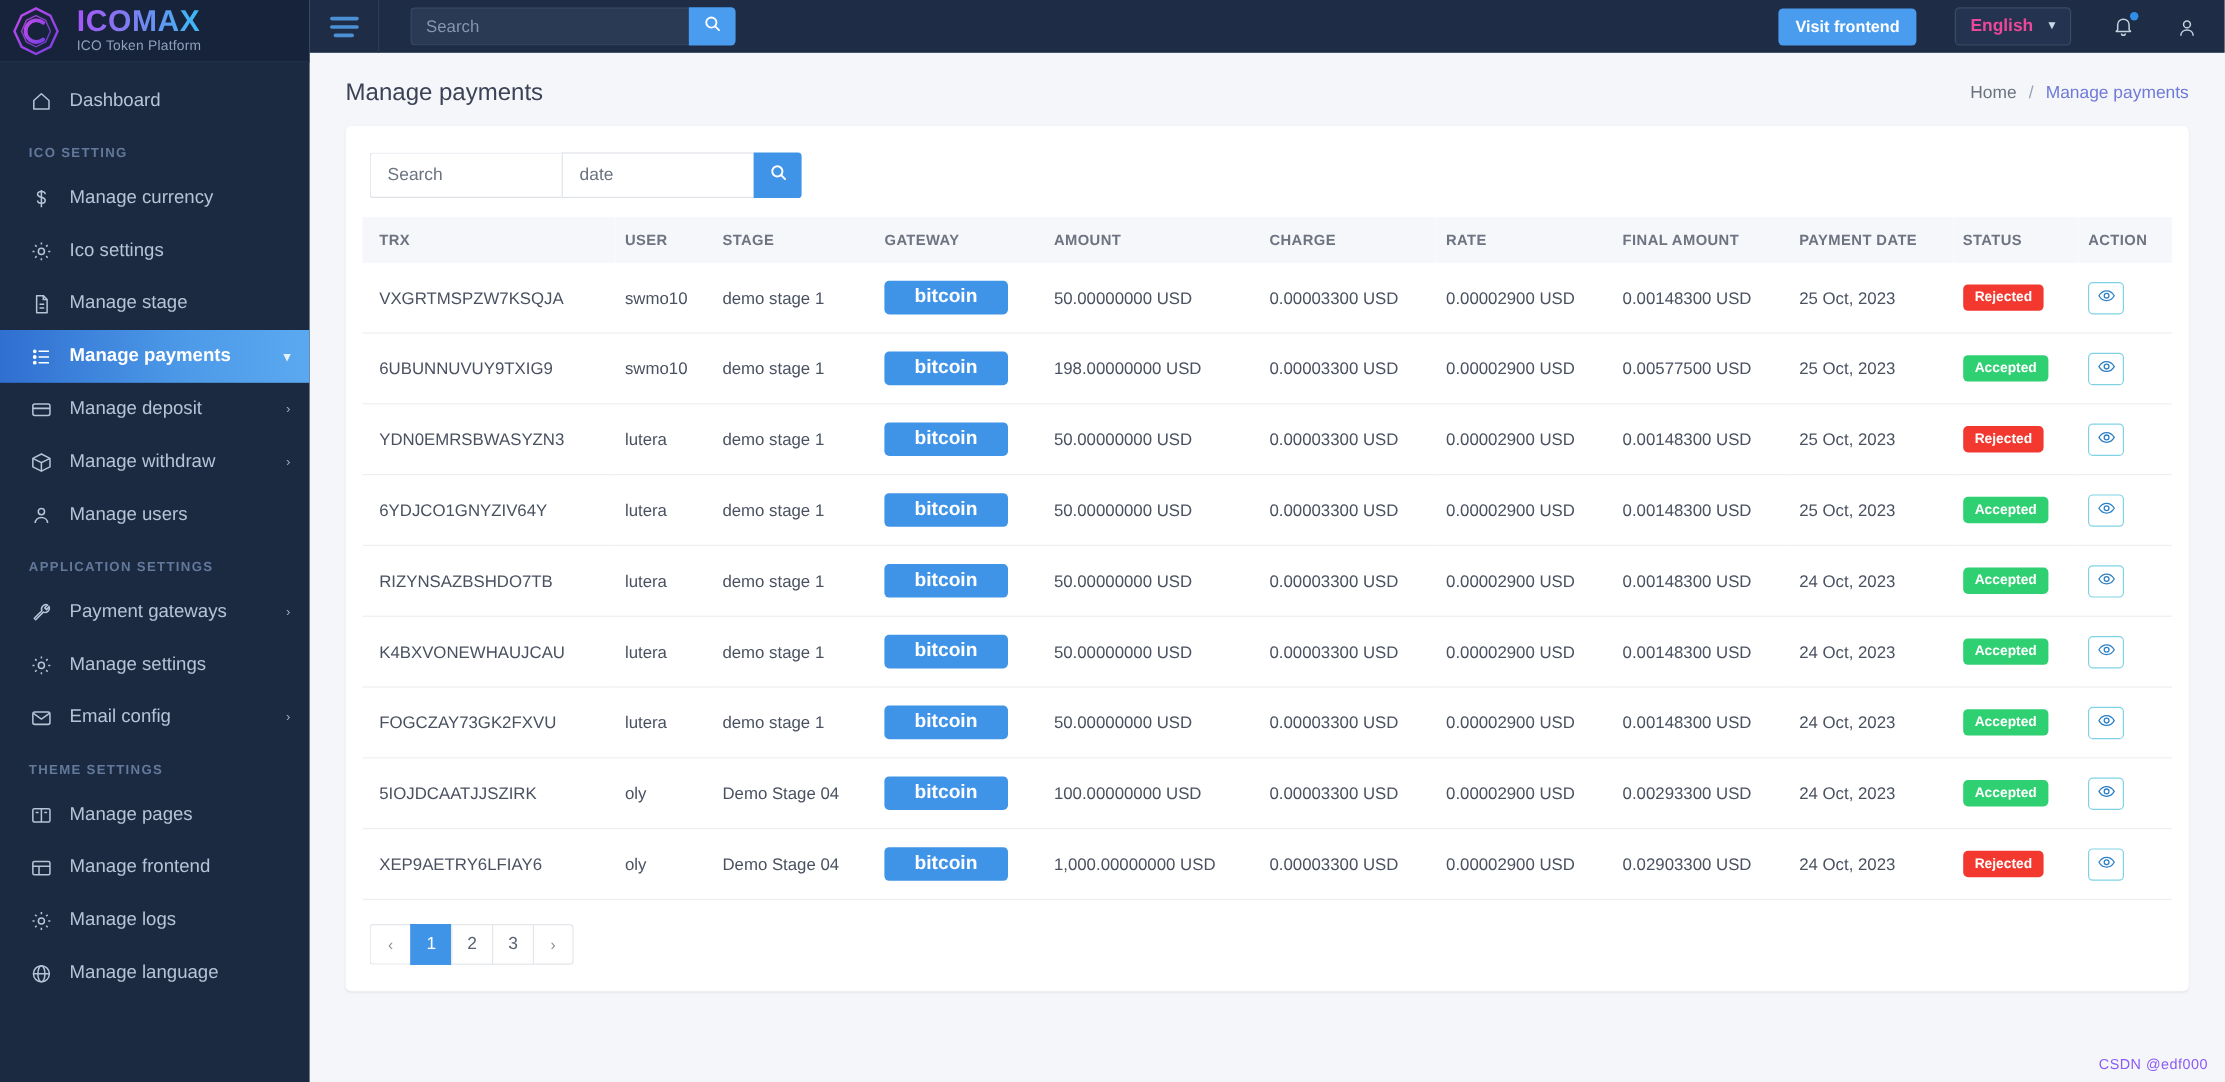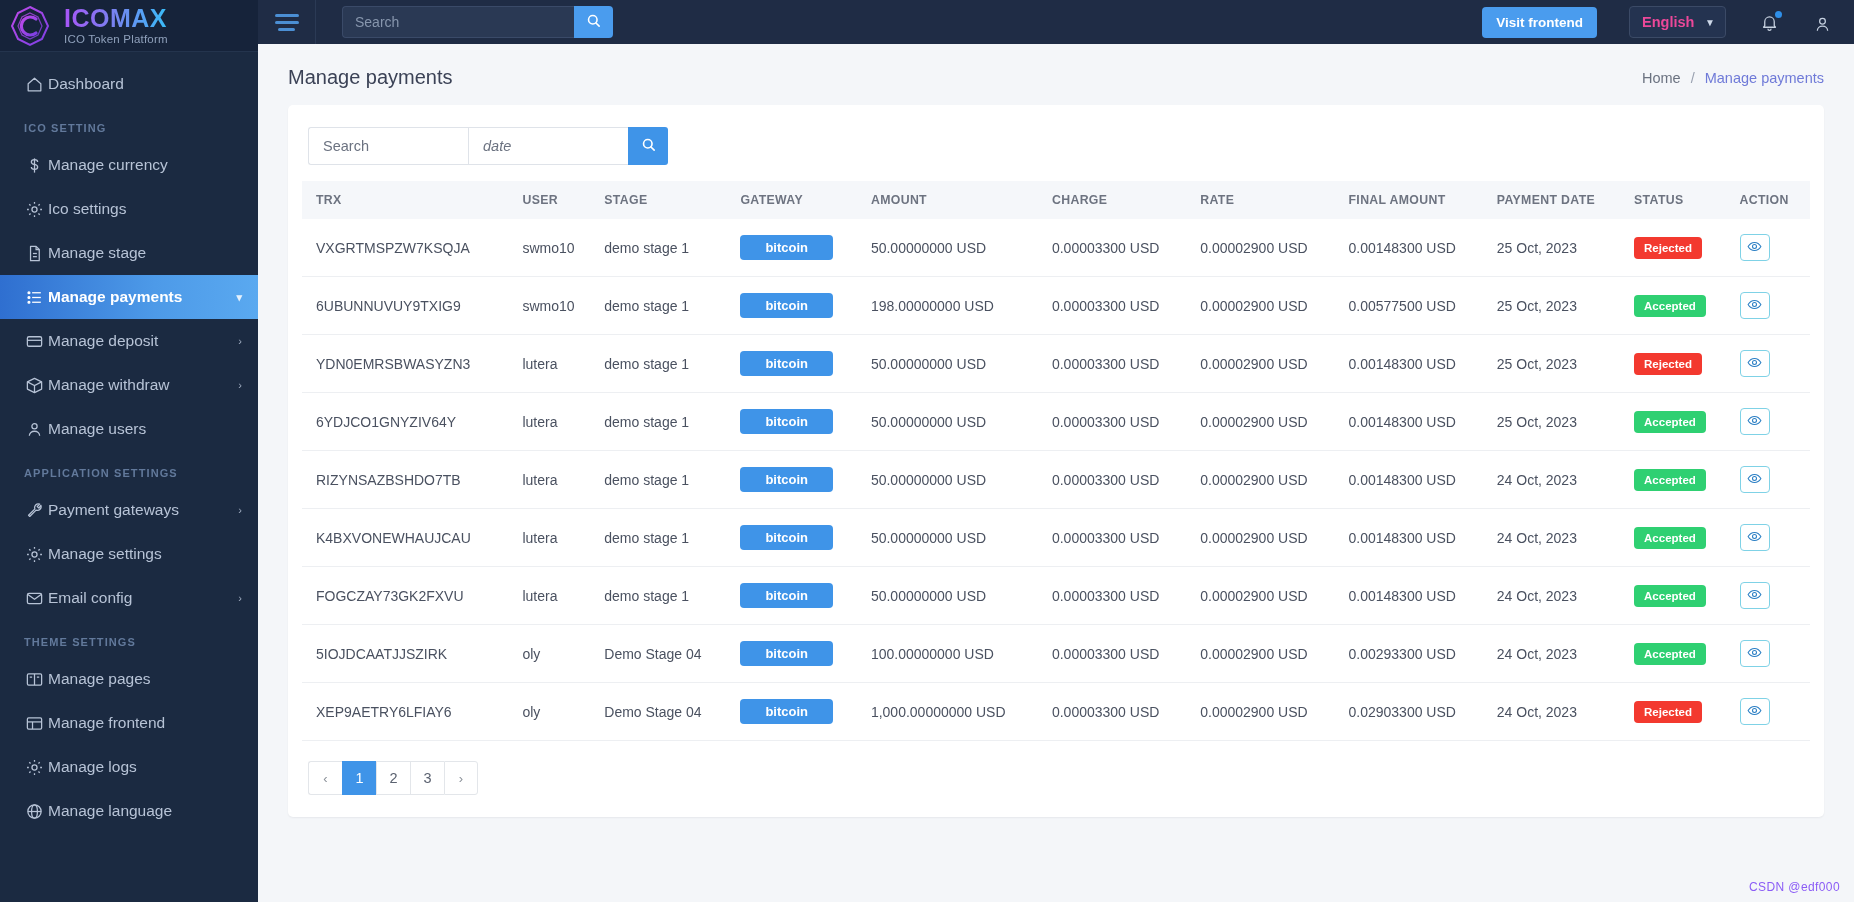--- a/index.html
+++ b/index.html
@@ -37,21 +37,21 @@
   .brand-sub { font-size: 11.5px; color: #8fa0bb; margin-top: 3px; letter-spacing: .2px; }
 
   .nav { padding-top: 10px; }
   .nav-section {
     color: #5f7characters; color: #5d7architecture;
     color: #62799b;
     font-size: 11px; font-weight: bold; letter-spacing: 1.1px;
     padding: 16px 0 9px 24px; text-transform: uppercase;
   }
   .nav-item {
-    display: flex; align-items: center; gap: 4px;
+    display: flex; align-items: center; gap: 14px;
     height: 44px; padding-left: 24px; padding-right: 16px;
     color: #b7c3d6; font-size: 15.5px; cursor: pointer;
     position: relative;
   }
   .nav-item .ico { width: 20px; height: 20px; flex: 0 0 20px; display: flex; align-items: center; justify-content: center; }
   .nav-item .ico svg { width: 19px; height: 19px; stroke: #b7c3d6; fill: none; stroke-width: 1.6; }
   .nav-item.active {
     background: linear-gradient(90deg, #2f6fd0 0%, #4d9ae8 60%, #5aa9f0 100%);
     color: #ffffff; font-weight: bold;
   }
@@ -140,21 +140,21 @@
     box-shadow: 0 1px 2px rgba(16,24,40,.06);
     padding: 22px 14px 14px 14px;
   }
   .filter-bar { display: flex; padding: 0 6px 16px 6px; }
   .filter-bar input {
     height: 38px; border: 1px solid #dfe3e9; font-size: 14.5px;
     padding: 0 14px; color: #4b5563;
     font-family: "Liberation Sans", sans-serif;
   }
   .filter-bar input:first-child { width: 160px; border-radius: 3px 0 0 3px; border-right: none; }
-  .filter-bar input:nth-child(2) { width: 160px; border-right: none; font-style: italic; }
+  .filter-bar input:nth-child(2) { width: 160px; border-right: none; }
   .filter-bar input::placeholder { color: #6b7280; }
   .filter-btn {
     width: 40px; height: 38px; background: #3f94e8; border-radius: 0 3px 3px 0;
     display: flex; align-items: center; justify-content: center; cursor: pointer;
   }
 
   table { width: 100%; border-collapse: collapse; }
   thead th {
     background: #f5f7fa; color: #6d7380;
     font-size: 12.3px; font-weight: bold; letter-spacing: .35px;
@@ -163,21 +163,21 @@
   }
   thead th:first-child { padding-left: 14px; }
   tbody td {
     padding: 15px 8px; font-size: 14px; color: #4a5160;
     border-bottom: 1px solid #edeff2; white-space: nowrap;
   }
   tbody td:first-child { padding-left: 14px; }
   tbody tr:last-child td { border-bottom: 1px solid #edeff2; }
   .gw-badge {
     display: inline-block; background: #3f94e8; color: #fff;
-    font-size: 13px; font-weight: bold; padding: 5px 25px; border-radius: 4px;
+    font-size: 16px; font-weight: bold; padding: 5px 25px; border-radius: 4px;
   }
   .status {
     display: inline-block; color: #fff; font-size: 11.5px; font-weight: bold;
     padding: 5px 10px; border-radius: 4px; text-align: center;
   }
   .status.accepted { background: #2fd072; }
   .status.rejected { background: #f3392f; }
   .eye-btn {
     width: 30px; height: 27px; border: 1px solid #7fd2e6; border-radius: 4px;
     display: flex; align-items: center; justify-content: center;

